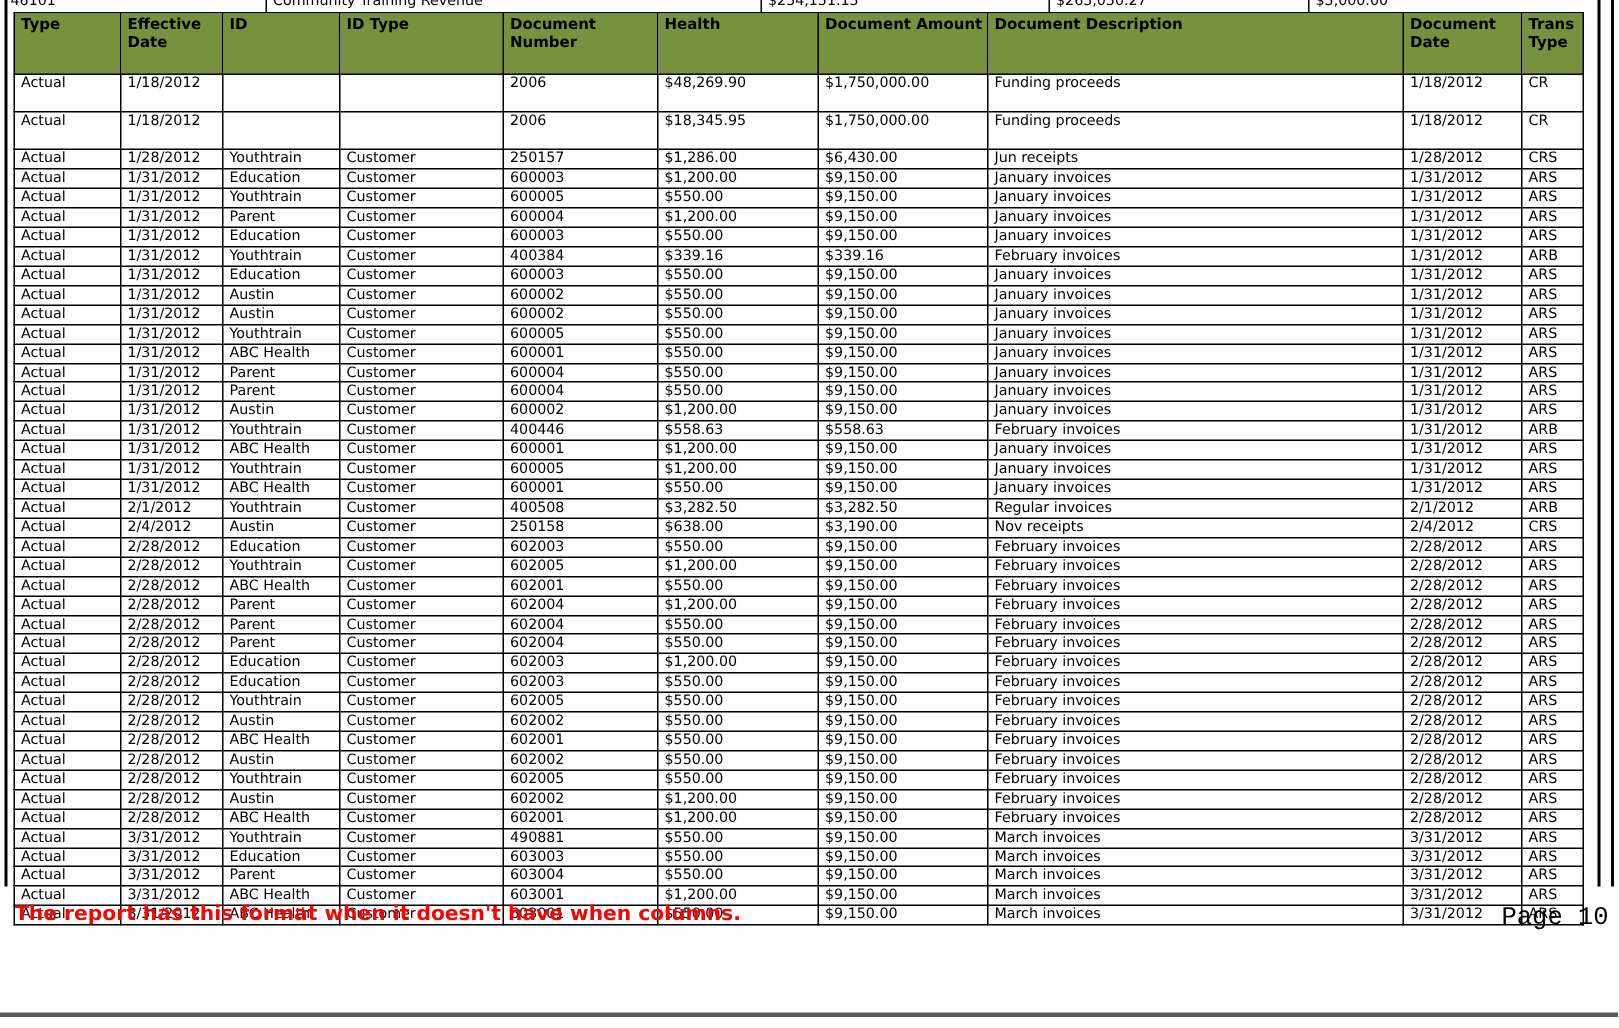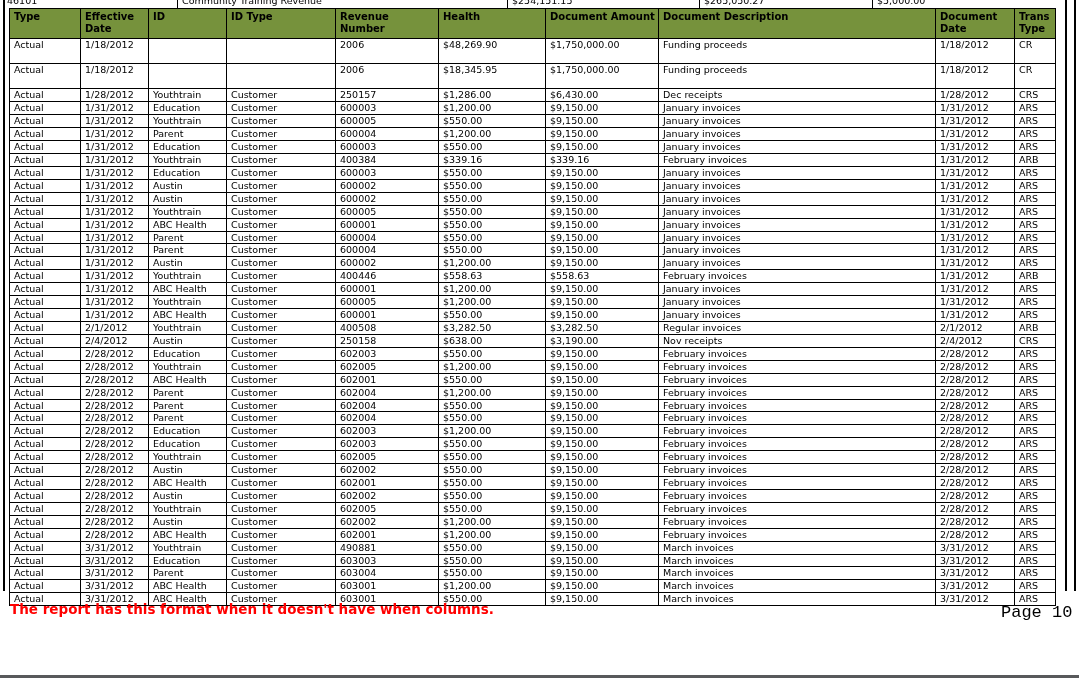--- a/index.html
+++ b/index.html
@@ -36,21 +36,21 @@
     border:1px solid #000;
     padding:1px 3px 0 4px;
     text-align:left;vertical-align:top;
     overflow:hidden;white-space:nowrap;
   }
   #report-table th{
     font-size:10px;font-weight:bold;white-space:normal;
     padding-top:2px;padding-bottom:2px;
   }
   #report-table{border:1.5px solid #000;}
-  #report-table thead tr{height:30px;}
+  #report-table thead tr{height:41px;}
   #report-table tbody tr{height:12.56px;}
   #report-table tbody tr.tall{height:25.2px;}
   .w0{width:71px;}.w1{width:68px;}.w2{width:78px;}.w3{width:109px;}.w4{width:103px;}
   .w5{width:107px;}.w6{width:113px;}.w7{width:277px;}.w8{width:79px;}.w9{width:41px;}
 
   
   #footer-note{
     position:absolute;left:10px;top:601px;
     font-size:13.5px;font-weight:bold;
   }
@@ -96,21 +96,21 @@
         <col class="w7">
         <col class="w8">
         <col class="w9">
     </colgroup>
     <thead>
         <tr>
           <th style="background: rgb(118, 146, 60);">Type</th>
           <th style="background: rgb(118, 146, 60);">Effective Date</th>
           <th style="background: rgb(118, 146, 60);">ID</th>
           <th style="background: rgb(118, 146, 60);">ID Type</th>
-          <th style="background: rgb(118, 146, 60);">Revenue Number</th>
+          <th style="background: rgb(118, 146, 60);">Document Number</th>
           <th style="background: rgb(118, 146, 60);">Health</th>
           <th style="background: rgb(118, 146, 60);">Document Amount</th>
           <th style="background: rgb(118, 146, 60);">Document Description</th>
           <th style="background: rgb(118, 146, 60); margin-left: 10px;">Document Date</th>
           <th style="background: rgb(118, 146, 60);">Trans Type</th>
         </tr>
       </thead>
     <tbody>
         <tr class="tall">
           <td>Actual</td>
@@ -137,21 +137,21 @@
           <td>CR</td>
         </tr>
         <tr>
           <td>Actual</td>
           <td>1/28/2012</td>
           <td>Youthtrain</td>
           <td>Customer</td>
           <td>250157</td>
           <td>$1,286.00</td>
           <td>$6,430.00</td>
-          <td>Dec receipts</td>
+          <td>Jun receipts</td>
           <td>1/28/2012</td>
           <td>CRS</td>
         </tr>
         <tr>
           <td>Actual</td>
           <td>1/31/2012</td>
           <td>Education</td>
           <td>Customer</td>
           <td>600003</td>
           <td>$1,200.00</td>

